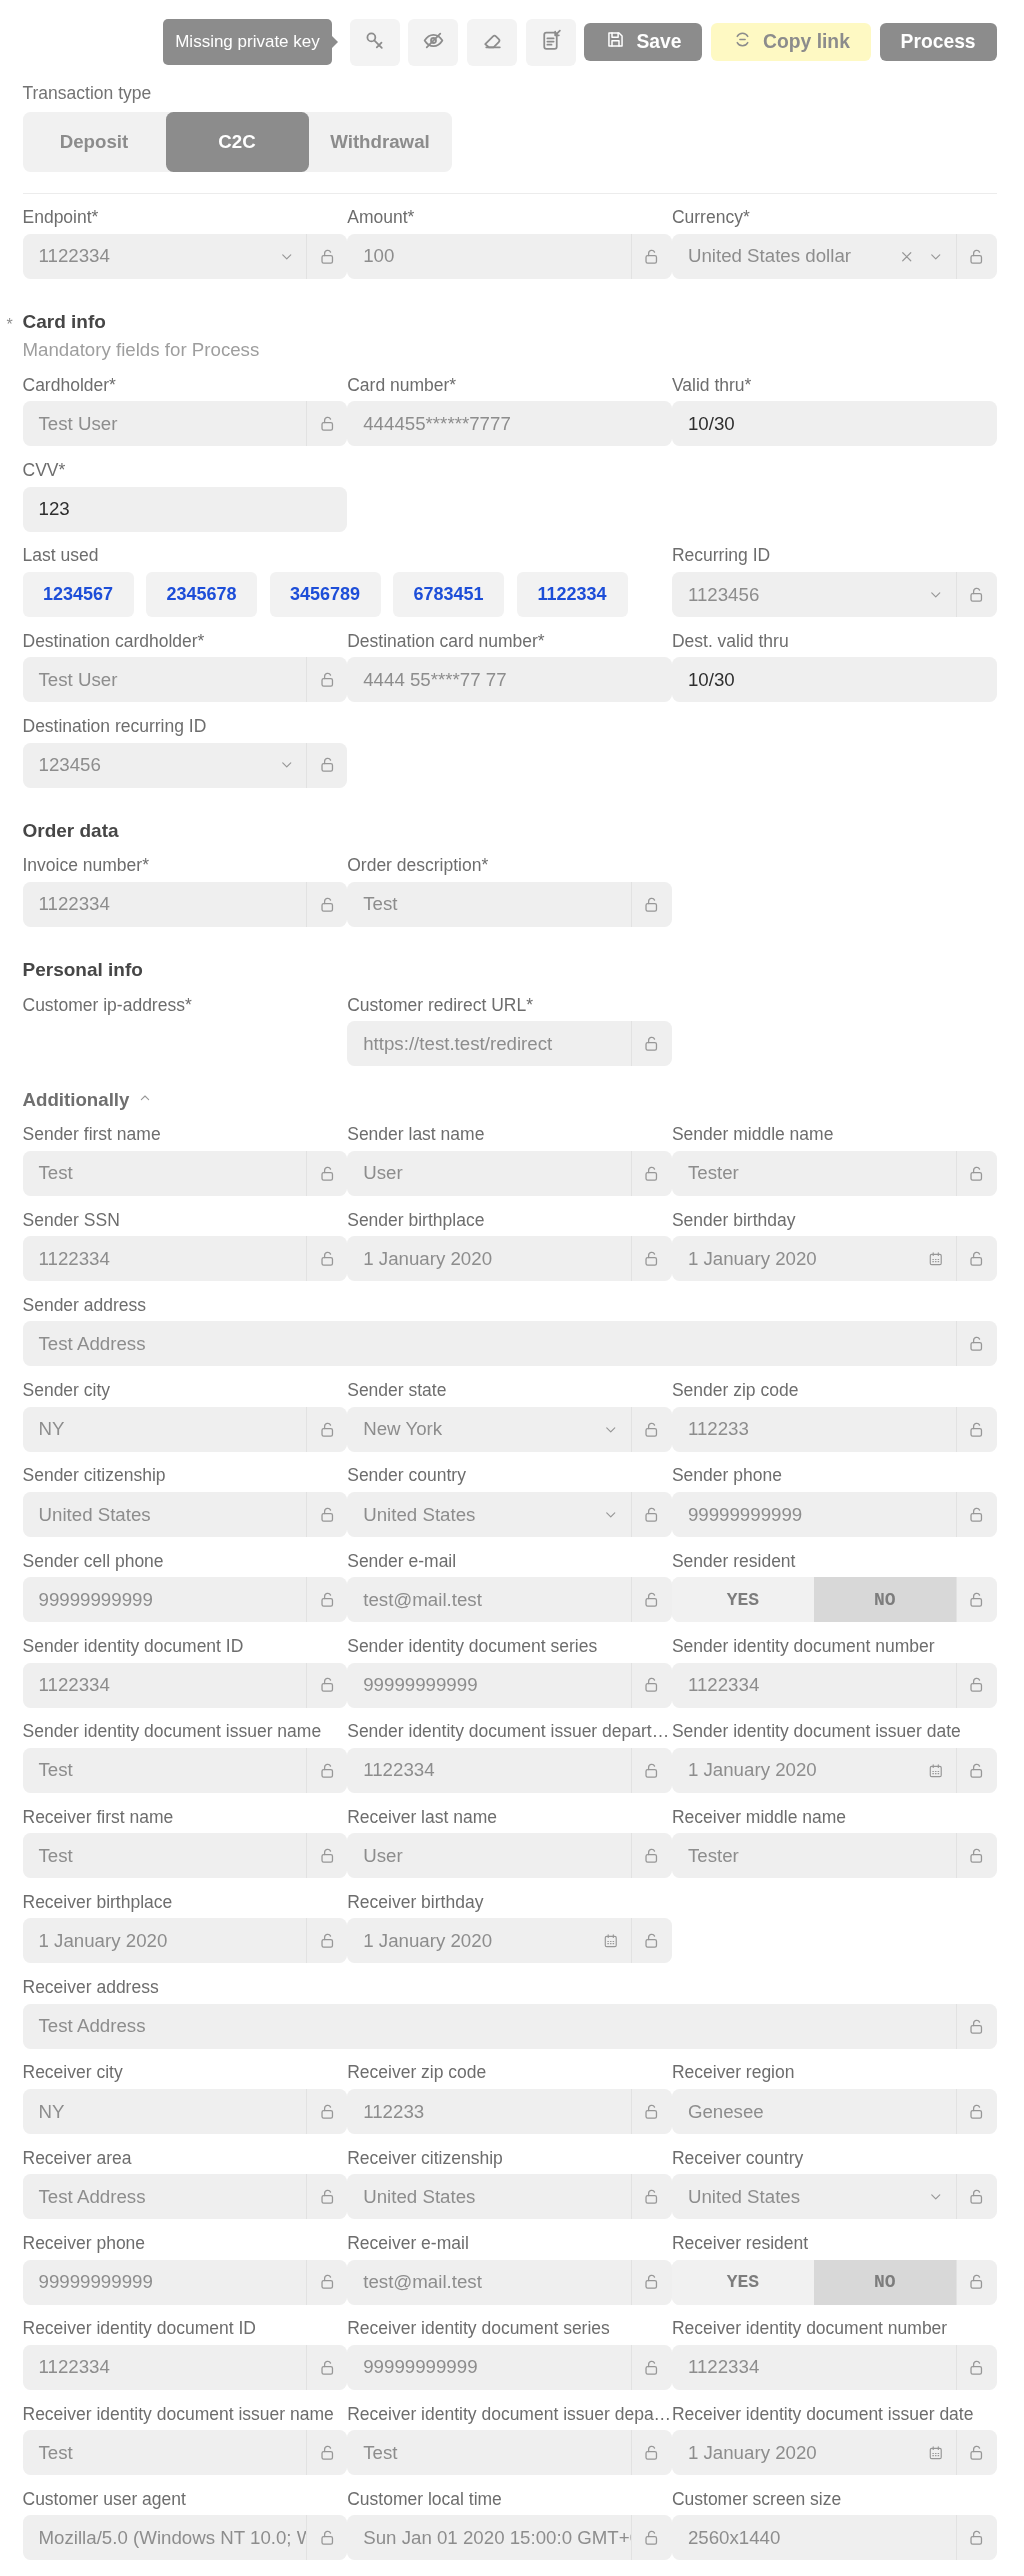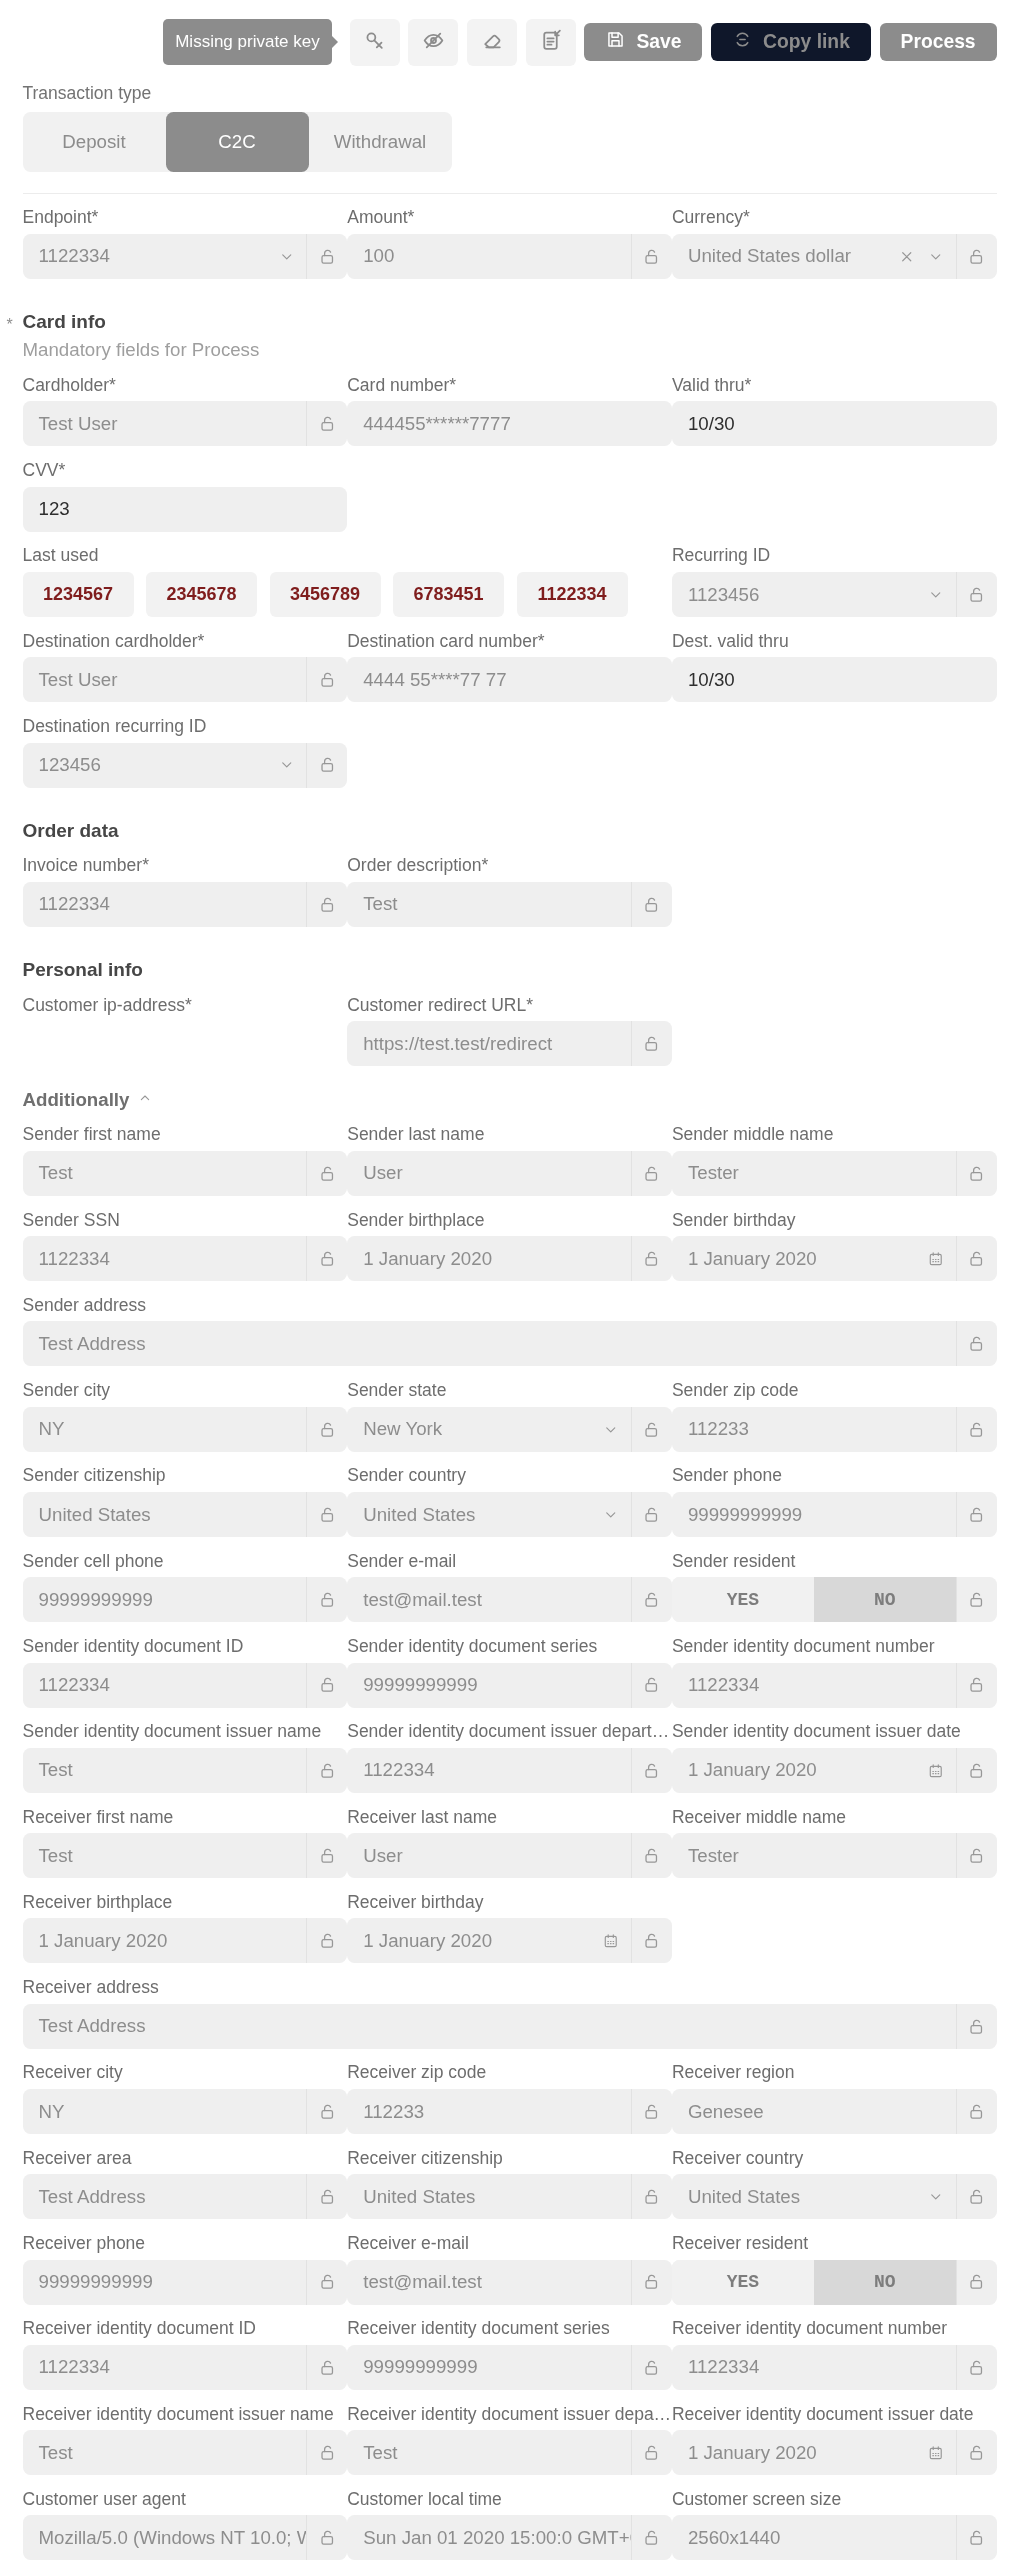--- a/index.html
+++ b/index.html
@@ -12,30 +12,30 @@
     display:flex;align-items:center;padding:0 12.5px;border-radius:5px;margin-right:8.7px;white-space:nowrap;}
   .tooltip:after{content:"";position:absolute;right:-5.6px;top:50%;transform:translateY(-50%);
     border:6.2px solid transparent;border-left:6.2px solid #8c8c8c;border-right:0;}
   .iconbtn{width:50px;height:47px;background:#f3f3f3;border:none;border-radius:6.2px;
     display:flex;align-items:center;justify-content:center;cursor:pointer;}
   .iconbtn svg{width:25px;height:25px;}
   .btn{height:38px;border:none;border-radius:6.2px;font-size:19.3px;font-weight:bold;
     font-family:inherit;display:flex;align-items:center;justify-content:center;gap:10px;
     cursor:pointer;padding:0 21px;white-space:nowrap;}
   .btn.dark{background:#8c8c8c;color:#fff;}
-  .btn.light{background:#0f172a;color:#8c8c8c;}
+  .btn.light{background:#fef9c3;color:#8c8c8c;}
   .btn svg{width:21px;height:21px;}
   .gic{fill:none;stroke:#8c8c8c;stroke-width:1.7;stroke-linecap:round;stroke-linejoin:round;}
   .wic{fill:none;stroke:#fff;stroke-width:1.7;stroke-linecap:round;stroke-linejoin:round;}
 
   
   .tt-label{font-size:17.5px;color:#737373;margin-top:17.5px;}
   .tabs{display:flex;margin-top:7.5px;background:#f1f1f1;border-radius:7.5px;width:max-content;}
   .tab{width:143px;height:60px;display:flex;align-items:center;justify-content:center;
-    font-size:18.7px;font-weight:normal;color:#8c8c8c;border-radius:7.5px;cursor:pointer;
+    font-size:18.7px;font-weight:bold;color:#8c8c8c;border-radius:7.5px;cursor:pointer;
     border:none;background:transparent;font-family:inherit;}
   .tab.on{background:#8c8c8c;color:#fff;}
 
   .divider{border:none;border-top:1.2px solid #ececec;margin:21px 0 0;}
 
   
   .frow{display:grid;grid-template-columns:repeat(3,1fr);margin-top:13.7px;}
   .cell{min-width:0;}
   .flabel{font-size:17.5px;color:#6d6d6d;margin-bottom:5.6px;white-space:nowrap;overflow:hidden;text-overflow:ellipsis;}
   .fld{height:45px;background:#efefef;border-radius:7.5px;display:flex;align-items:center;overflow:hidden;}
@@ -43,21 +43,21 @@
   .fld.dark .fval{color:#2e2e2e;}
   .fic{display:flex;align-items:center;justify-content:center;padding-right:11.2px;flex:none;}
   .fic svg{width:17.5px;height:17.5px;}
   .lockcell{width:40px;flex:none;align-self:stretch;border-left:1.2px solid #e2e2e2;
     display:flex;align-items:center;justify-content:center;cursor:pointer;}
   .lockcell svg{width:19.3px;height:19.3px;}
   .ic{fill:none;stroke:#979797;stroke-width:1.6;stroke-linecap:round;stroke-linejoin:round;}
 
   .chips{display:flex;gap:12.5px;}
   .chip{width:111px;height:45px;background:#f2f2f2;border:none;border-radius:6.2px;
-    font-size:18px;font-weight:bold;color:#7f1d1d;cursor:pointer;font-family:inherit;}
+    font-size:18px;font-weight:bold;color:#1d4ed8;cursor:pointer;font-family:inherit;}
   .seg{flex:1;display:flex;align-self:stretch;min-width:0;font-family:Liberation Mono, monospace;}
   .segbtn{flex:1;border:none;background:#f1f1f1;font-size:18px;font-weight:bold;color:#7d7d7d;
     cursor:pointer;font-family:inherit;}
   .segbtn.on{background:#d8d8d8;}
 
   .collapse{margin-top:22.5px;display:flex;align-items:center;gap:7.5px;font-size:18.7px;
     font-weight:bold;color:#6f6f6f;cursor:pointer;width:max-content;}
   .collapse svg{width:16px;height:16px;}
 
   .sec{margin-top:32px;position:relative;}

